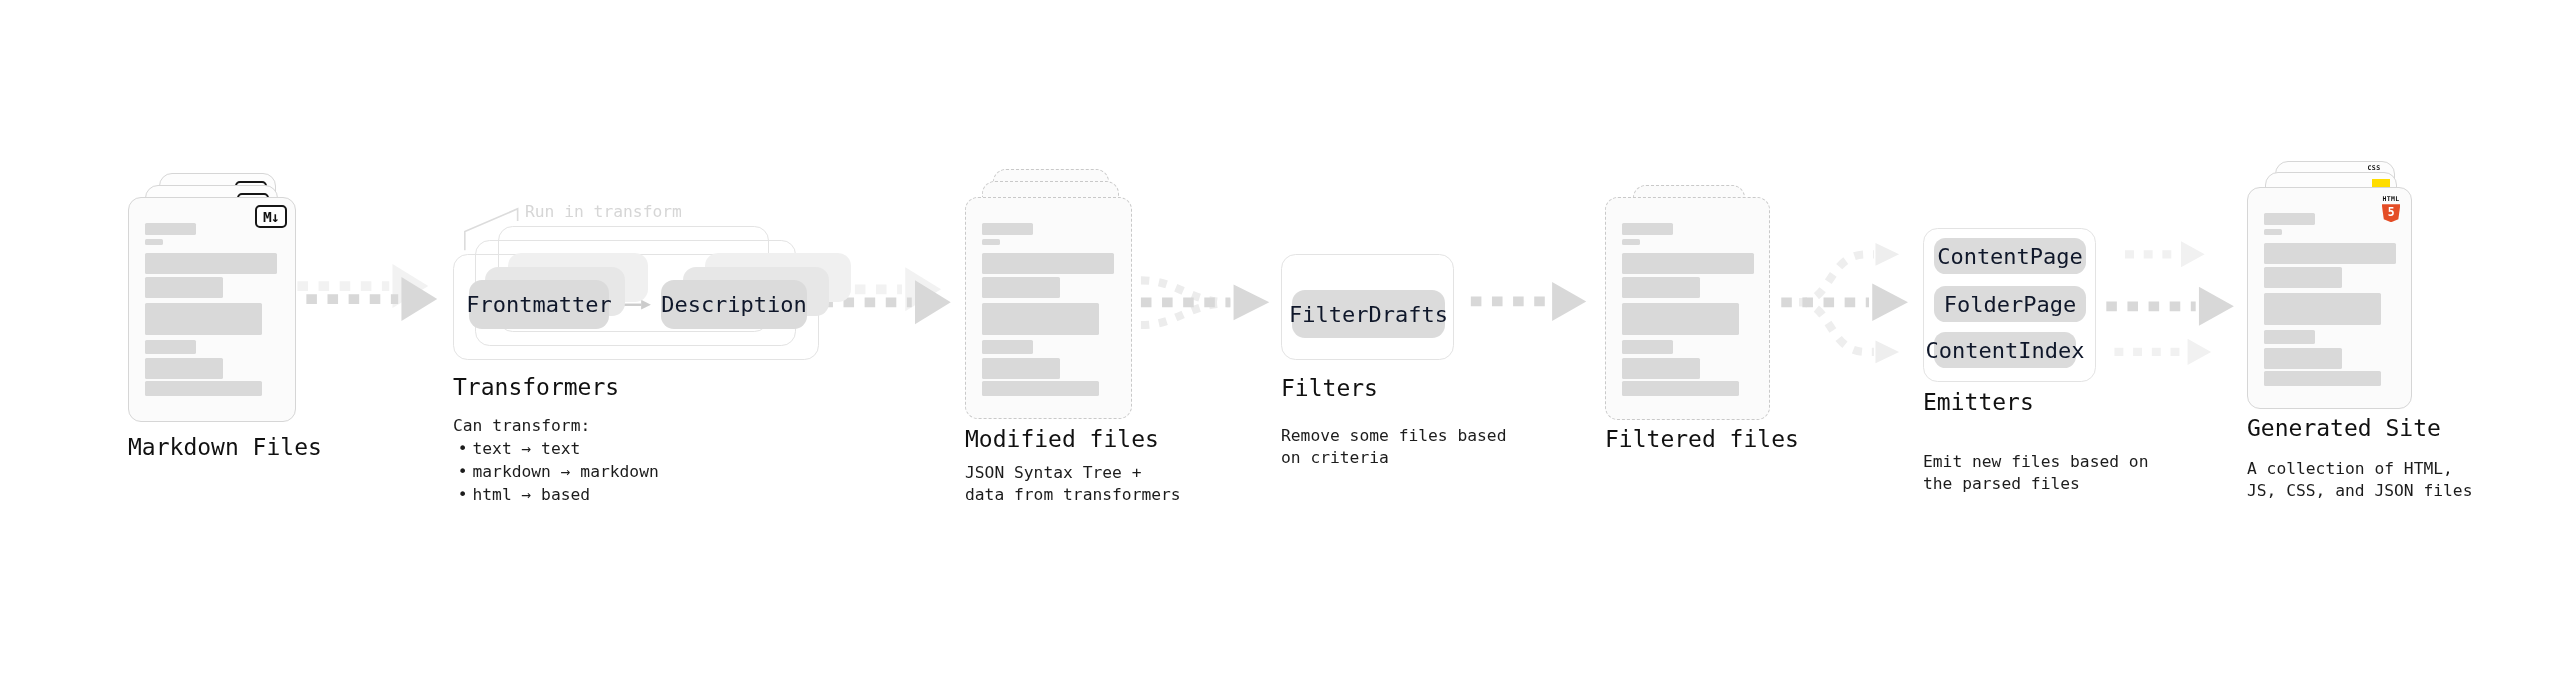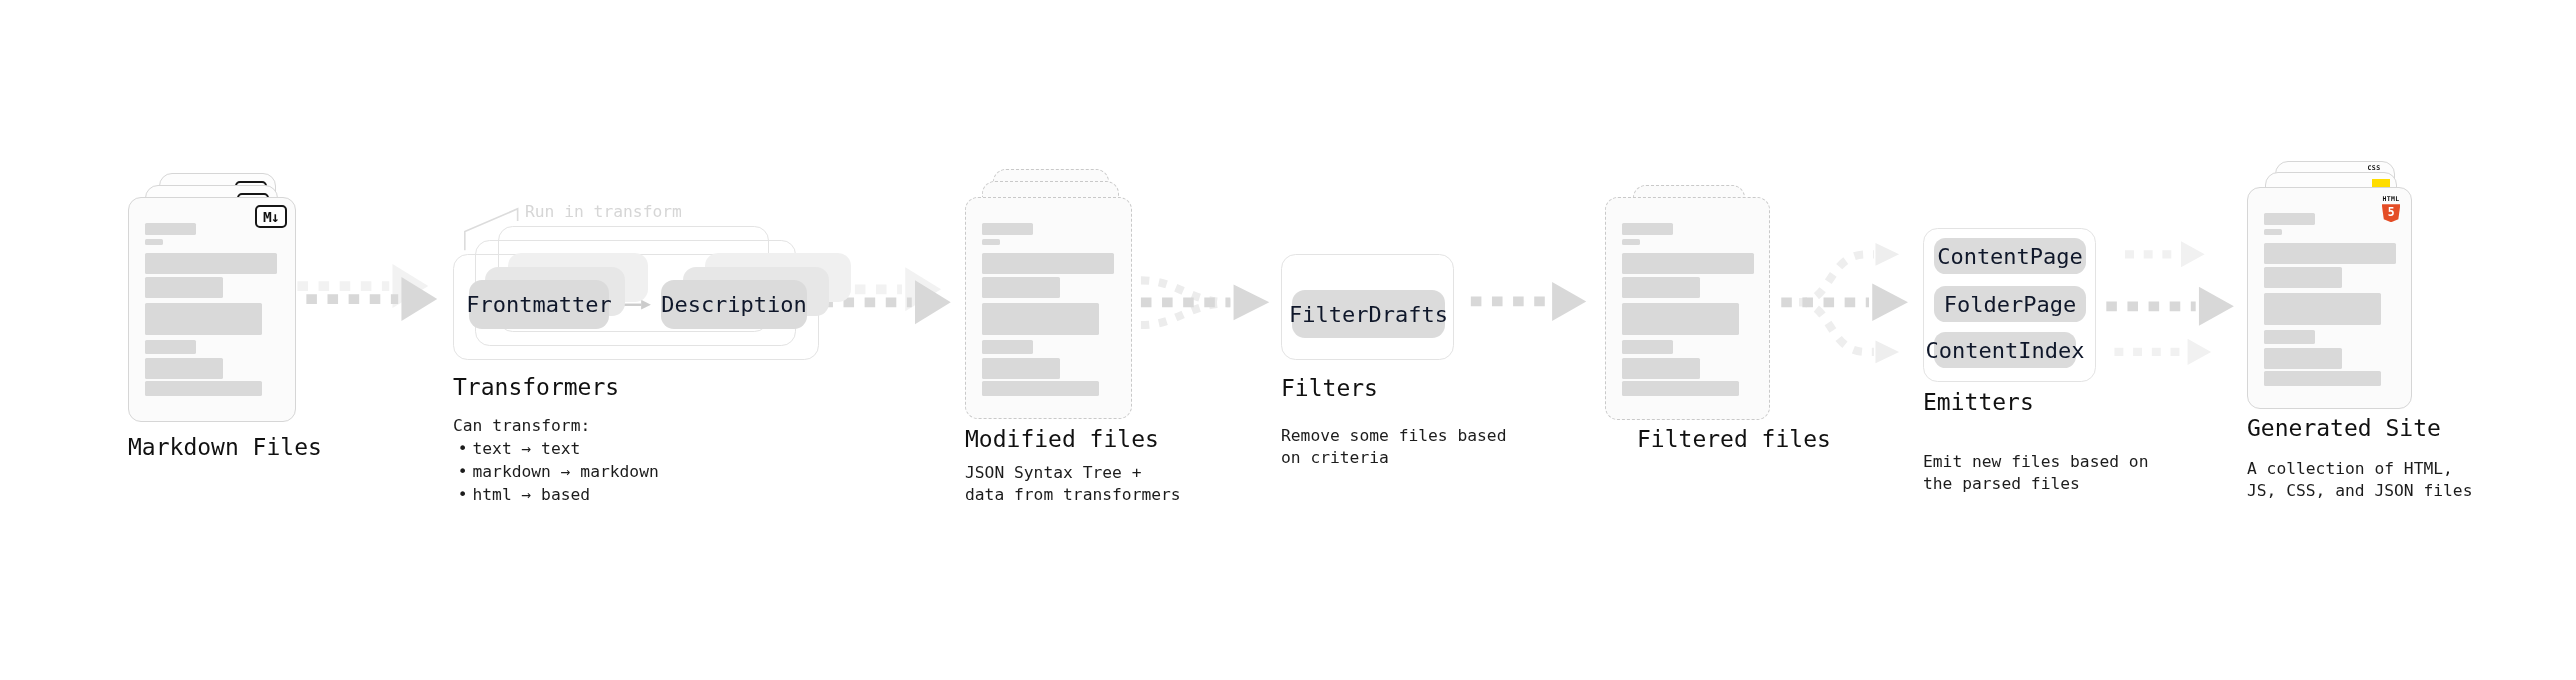--- a/index.html
+++ b/index.html
@@ -186,21 +186,21 @@
       <div class="bar" style="width:51px;height:12.2px;margin-bottom:4.1px"></div>
       <div class="bar" style="width:18px;height:5.7px;margin-bottom:8.1px"></div>
       <div class="bar" style="width:132px;height:21px;margin-bottom:3.3px"></div>
       <div class="bar" style="width:78px;height:21px;margin-bottom:4.9px"></div>
       <div class="bar" style="width:117px;height:32px;margin-bottom:4.9px"></div>
       <div class="bar" style="width:51px;height:14px;margin-bottom:4.1px"></div>
       <div class="bar" style="width:78px;height:20.3px;margin-bottom:2.4px"></div>
       <div class="bar" style="width:117px;height:14.6px;"></div>
     </div>
   </div>
-  <div class="title" style="left:1605px;top:427px;margin-left:32px;">Filtered files</div>
+  <div class="title" style="left:1605px;top:427px;">Filtered files</div>
 
   <div class="container-box" style="left:1923px;top:228px;width:173px;height:154px;"></div>
   <div class="pill small" style="left:1934px;top:238px;width:152px;height:36px;">ContentPage</div>
   <div class="pill small" style="left:1934px;top:286px;width:152px;height:36px;">FolderPage</div>
   <div class="pill small" style="left:1934px;top:332px;width:142px;height:36px;text-align:center;">ContentIndex</div>
   <div class="title" style="left:1923px;top:390px;">Emitters</div>
   <div class="subtext" style="left:1923px;top:451px;">
     <div>Emit new files based on</div>
     <div>the parsed files</div>
   </div>

